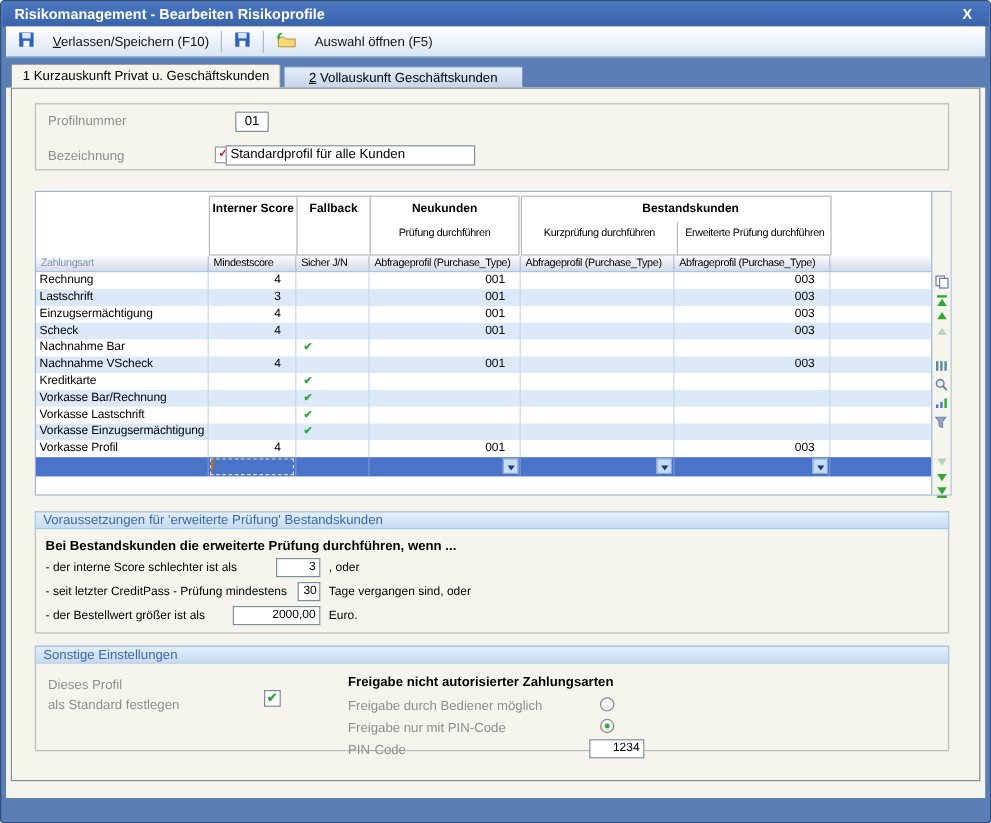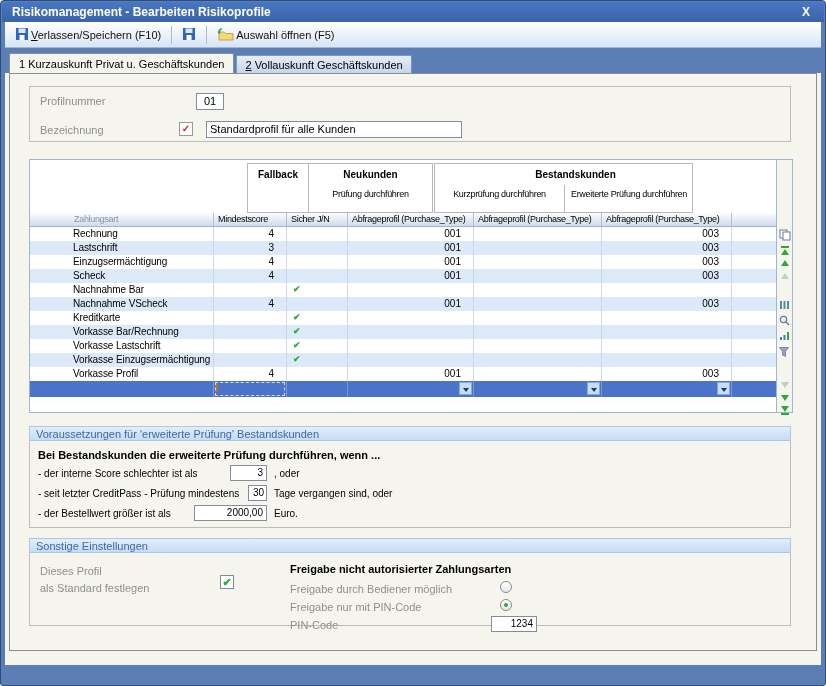--- a/index.html
+++ b/index.html
@@ -14,28 +14,28 @@
     background:linear-gradient(#4a77c2,#3a63a9);border-radius:3px 3px 0 0;
     color:#fff;font-size:12px;font-weight:bold;line-height:20px;}
   .title{position:absolute;left:10px;top:0;}
   .close{position:absolute;right:10px;top:0;width:16px;text-align:center;cursor:default;
     font-size:12px;font-weight:bold;}
 
   
   .toolbar{position:absolute;top:21px;left:4px;right:4px;height:26px;
     background:linear-gradient(#ffffff,#d9e5f4);border-bottom:1px solid #9db8d8;
     display:flex;align-items:center;padding-left:4px;font-size:11px;color:#111;}
-  .tbtn{display:flex;align-items:center;gap:2px;padding:2px 6px;white-space:nowrap;}
+  .tbtn{display:flex;align-items:center;gap:15px;padding:2px 6px;white-space:nowrap;}
   .tsep{width:1px;height:18px;background:#aabbd2;margin:0 4px;}
   .u{text-decoration:underline;}
 
   
   .tabband{position:absolute;top:47px;left:4px;right:4px;height:25px;
     display:flex;align-items:flex-end;padding-left:4px;font-size:11px;}
-  .tab{height:18px;line-height:18px;padding:0 8px;margin-right:2px;white-space:nowrap;
+  .tab{height:18px;line-height:18px;padding:0 20px;margin-right:2px;white-space:nowrap;
     background:linear-gradient(#e6edf8,#c6d5ec);border:1px solid #7a96c0;border-bottom:none;
     border-radius:2px 2px 0 0;color:#000;}
   .tab.active{height:20px;line-height:20px;padding:0 9px;background:#f6f5ed;
     border:1px solid #8a8d92;border-bottom:none;position:relative;z-index:3;}
 
   
   .content{position:absolute;top:72px;left:4px;right:4px;bottom:20px;background:#f6f5ed;}
   .panel{position:absolute;left:4px;right:4px;top:0;bottom:14px;border:1px solid #8a8d92;
     background:#f6f5ed;}
 
@@ -69,21 +69,21 @@
   .hb{font-weight:bold;text-align:center;margin-top:5px;font-size:10px;white-space:nowrap;}
   .hs{position:absolute;top:25px;width:100%;text-align:center;font-size:9px;
     letter-spacing:-0.3px;white-space:nowrap;}
   .b-best .half-l{left:0;width:129px;} .b-best .half-r{left:129px;width:130px;}
   .bdiv{position:absolute;left:129px;top:21px;bottom:0;width:1px;background:#b8b8b8;}
 
   .colhdr{height:14px;display:flex;background:linear-gradient(#fbfcfd,#d2dbeb);
     border-bottom:1px solid #9db6d6;line-height:13px;font-size:9px;letter-spacing:-0.3px;}
   .colhdr div{border-right:1px solid #b2bed2;padding-left:4px;white-space:nowrap;overflow:hidden;color:#000;}
   .colhdr .h0{color:#8595ac;}
-  .w0{width:144px;margin-left:40px;} .w1{width:73px;} .w2{width:61px;} .w3{width:126px;}
+  .w0{width:144px;} .w1{width:73px;} .w2{width:61px;} .w3{width:126px;}
   .w4{width:128px;} .w5{width:130px;} .w6{flex:1;border-right:none !important;}
 
   .tbody{}
   .trow{display:flex;height:14px;line-height:13px;background:#fff;}
   .trow.alt{background:#dbe9f9;}
   .tc{border-right:1px solid #c9d8ec;white-space:nowrap;overflow:hidden;color:#000;}
   .tc.cname{padding-left:3px;letter-spacing:-0.1px;}
   .tc.cnum{text-align:right;padding-right:12px;}
   .tc.cchk{padding-left:6px;color:#2fa838;font-weight:bold;font-size:9px;}
   .tc.clast{border-right:none;}
@@ -175,26 +175,29 @@
   </div>
 
   <div class="content">
     <div class="panel">
 
       <div class="gbox profile">
         <span class="graylab" style="left:10px;top:8px">Profilnummer</span>
         <div class="ibox c" style="left:166px;top:6px;width:28px;height:17px">01</div>
         <span class="graylab" style="left:10px;top:37px">Bezeichnung</span>
         <div class="vicon">✓</div>
-        <div class="ibox" style="left:176px;top:34px;width:256px;height:17px">Standardprofil für alle Kunden</div>
+        <div class="ibox" style="left:158px;top:34px;width:208px;height:17px">Standardprofil für alle Kunden</div>
       </div>
 
       <div class="twrap">
         <div class="tmain">
           <div class="ghead">
+            <div class="hbox b-score">
+                <div class="hb">Interner Score</div>
+              </div>
             <div class="hbox b-fallback">
                 <div class="hb">Fallback</div>
               </div>
             <div class="hbox b-neu">
               <div class="hb">Neukunden</div>
               <div class="hs">Prüfung durchführen</div>
             </div>
             <div class="hbox b-best">
               <div class="hb">Bestandskunden</div>
               <div class="bdiv"></div>

